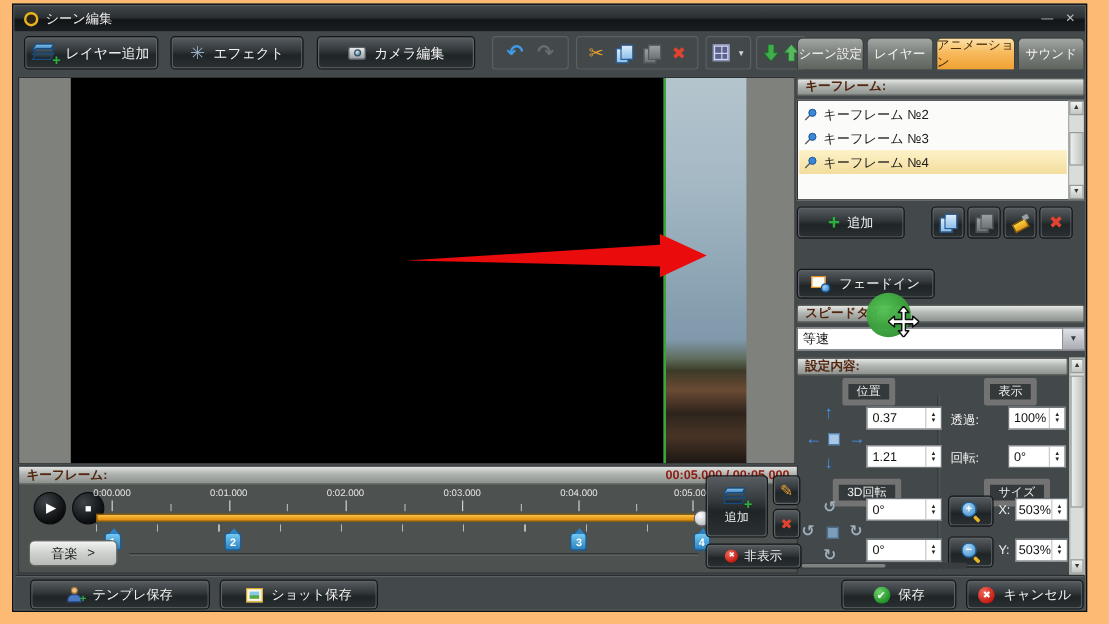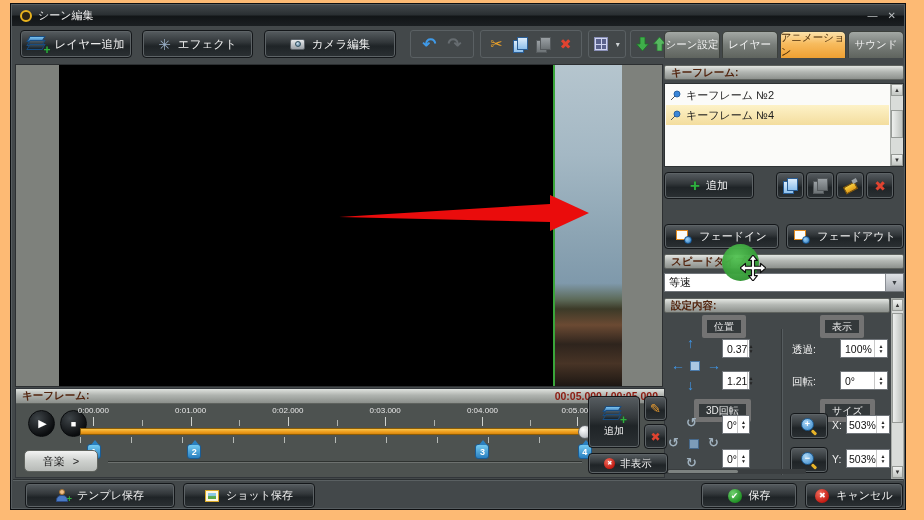--- a/index.html
+++ b/index.html
@@ -79,21 +79,21 @@
   .combo{position:absolute;top:242px;left:0;width:240px;height:19px;background:#fff;border:1px solid #70757a;box-sizing:border-box;display:flex;align-items:center;font-size:11px;color:#111;padding-left:4px;}
   .combo-dd{margin-left:auto;width:17px;height:100%;background:linear-gradient(#dfe2e6,#a9adb3);border-left:1px solid #8a8e94;display:flex;align-items:center;justify-content:center;font-size:7px;color:#3a3e42;}
   #h-set{top:267px;width:226px;}
   .set-body{position:absolute;top:284px;left:0;width:226px;height:164px;font-size:10.5px;}
   .badge{position:absolute;background:#34393b;color:#ececec;font-size:10px;height:13px;line-height:13px;padding:0 7px;border-radius:2px;border:5px solid #737373;}
   .divider{position:absolute;left:117px;top:14px;height:146px;width:1px;background:#34383a;box-shadow:1px 0 0 #565c5f;}
   .pad-a{position:absolute;color:#3f96e8;font-weight:bold;font-size:14px;line-height:12px;}
   .pad-c{position:absolute;width:10px;height:10px;background:#aac8e4;border:1px solid #4a7aaa;box-sizing:border-box;}
   .rot-a{position:absolute;color:#9fb0bd;font-weight:bold;font-size:13px;line-height:12px;}
   .rot-c{position:absolute;width:10px;height:10px;background:#7d9cb8;border:1px solid #46688a;box-sizing:border-box;}
-  .spin{position:absolute;width:28px;height:19px;background:#fff;border:1px solid #70757a;box-sizing:border-box;display:flex;align-items:center;padding-left:4px;font-size:10.5px;color:#111;}
+  .spin{position:absolute;width:63px;height:19px;background:#fff;border:1px solid #70757a;box-sizing:border-box;display:flex;align-items:center;padding-left:4px;font-size:10.5px;color:#111;}
   .spin .ud{margin-left:auto;width:12px;height:100%;border-left:1px solid #c8c8c8;display:flex;flex-direction:column;align-items:center;justify-content:center;font-size:5px;line-height:5px;color:#222;}
   .lbl{position:absolute;color:#f0f0f0;}
   .magbtn{position:absolute;width:38px;height:26px;}
   .mag{position:relative;width:16px;height:16px;}
   .mag b{position:absolute;left:0;top:0;width:13px;height:13px;border-radius:50%;background:radial-gradient(circle at 35% 30%,#aad6f6,#3a88c8);border:1px solid #1e5e96;box-sizing:border-box;color:#fff;font-size:9px;line-height:11px;text-align:center;}
   .mag i{position:absolute;right:0;bottom:0;width:6px;height:3px;background:#e8b428;transform:rotate(45deg);border-radius:1px;}
   .hscroll{position:absolute;left:2px;top:154px;width:140px;height:5px;background:#3a3e40;border-radius:2px;}
   .hscroll i{position:absolute;left:2px;top:1px;width:70px;height:3px;background:#7d8280;border-radius:2px;}
   .set-sb{position:absolute;top:267px;right:0;width:13px;height:181px;background:#d9dcd9;border:1px solid #a8aca8;box-sizing:border-box;}
 
@@ -242,20 +242,27 @@
 
       <div class="kf-list">
         <div class="kf-items">
           <div class="kf-item">
             <svg width="11" height="11" viewBox="0 0 11 11">
                 <line x1="1" y1="10" x2="6" y2="5" stroke="#555" stroke-width="1"></line>
                 <circle cx="7" cy="4" r="3" fill="#3a86d8" stroke="#1a5494" stroke-width="0.8"></circle>
               </svg>
             <span>キーフレーム №2</span>
           </div>
+          <div class="kf-item">
+            <svg width="11" height="11" viewBox="0 0 11 11">
+                <line x1="1" y1="10" x2="6" y2="5" stroke="#555" stroke-width="1"></line>
+                <circle cx="7" cy="4" r="3" fill="#3a86d8" stroke="#1a5494" stroke-width="0.8"></circle>
+              </svg>
+            <span>キーフレーム №3</span>
+          </div>
           <div class="kf-item selected">
             <svg width="11" height="11" viewBox="0 0 11 11">
                 <line x1="1" y1="10" x2="6" y2="5" stroke="#555" stroke-width="1"></line>
                 <circle cx="7" cy="4" r="3" fill="#3a86d8" stroke="#1a5494" stroke-width="0.8"></circle>
               </svg>
             <span>キーフレーム №4</span>
           </div>
         </div>
         <div class="sb">
           <div class="sb-btn">▲</div>
@@ -291,27 +298,20 @@
             <span class="g-del">✖</span>
           </div>
       </div>
 
       <div class="dkbtn fade-btn" id="fade-in">
         <span class="fic">
             <span class="pic"></span>
             <span class="eye"></span>
           </span>
         <span>フェードイン</span>
-      </div>
-      <div class="dkbtn fade-btn" id="fade-out">
-        <span class="fic">
-            <span class="pic"></span>
-            <span class="eye"></span>
-          </span>
-        <span>フェードアウト</span>
       </div>
 
       <div class="sec-h" id="h-speed">スピードタイプ:</div>
       <div class="combo">
         <span>等速</span>
         <span class="combo-dd">▼</span>
       </div>
 
       <div class="sec-h" id="h-set">設定内容:</div>
 

